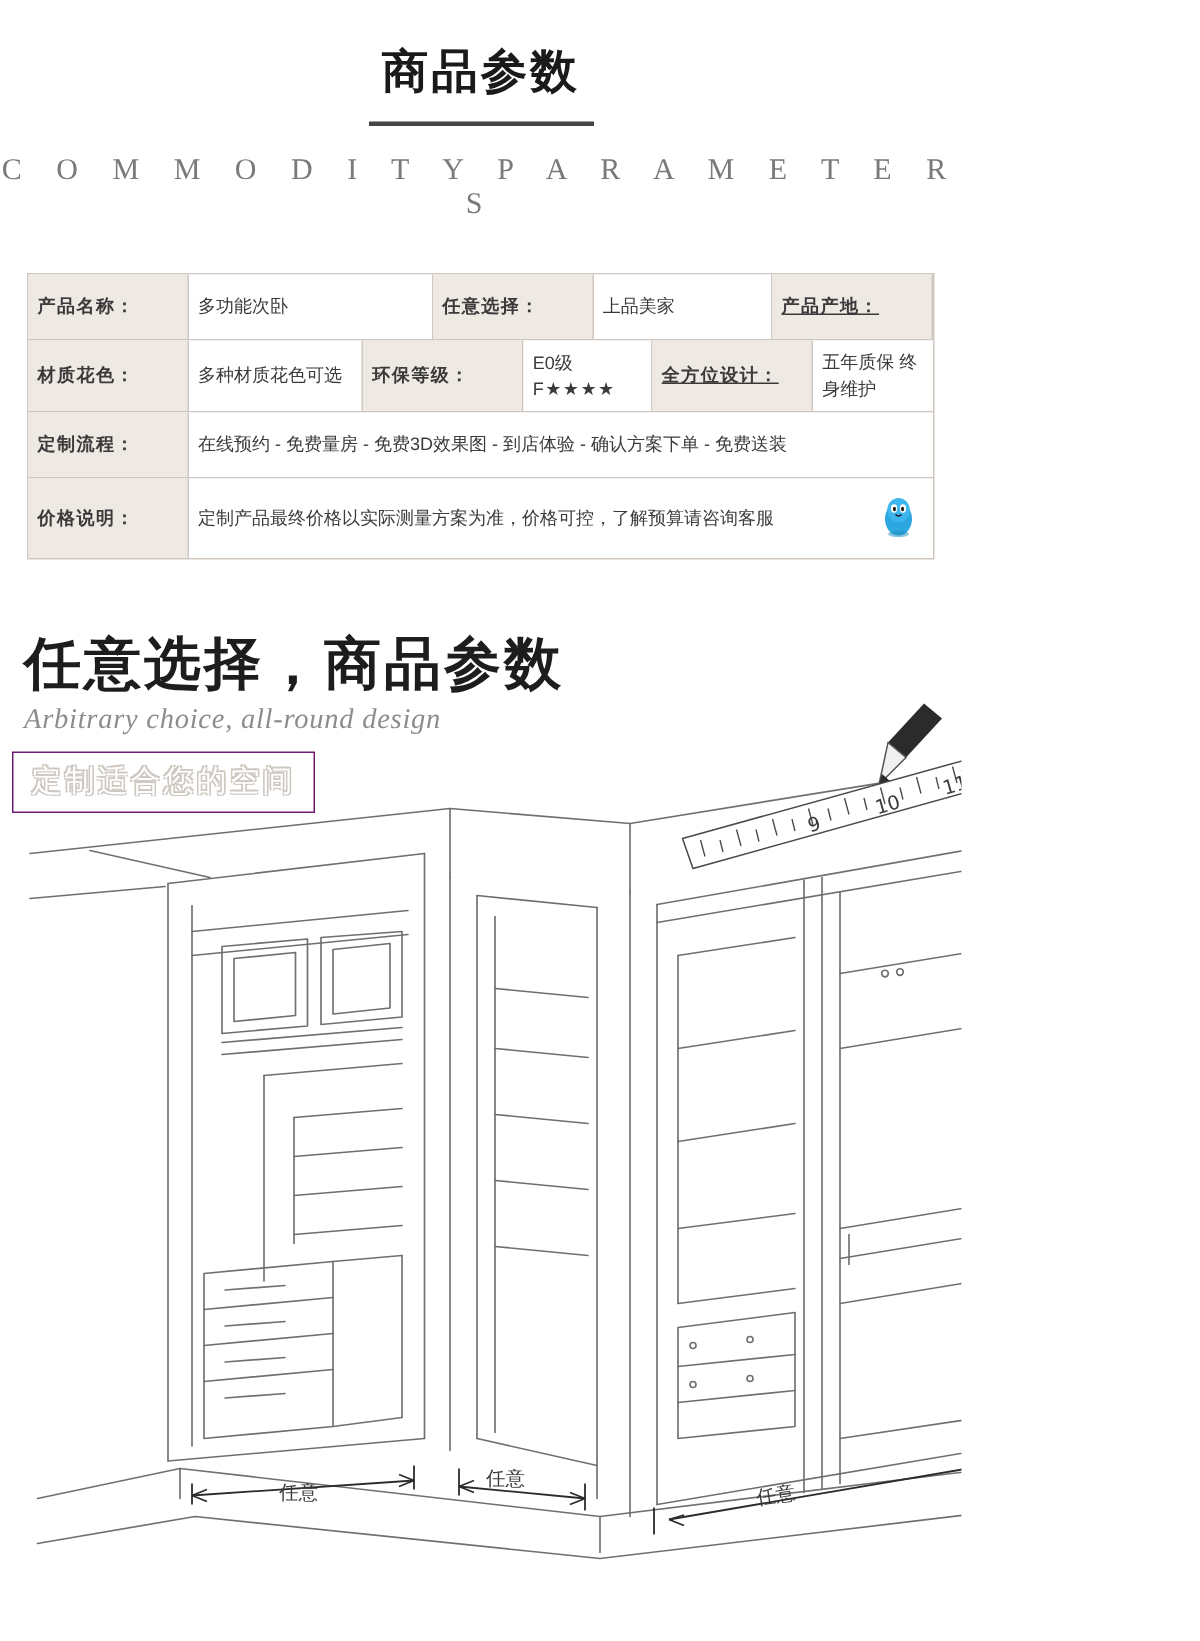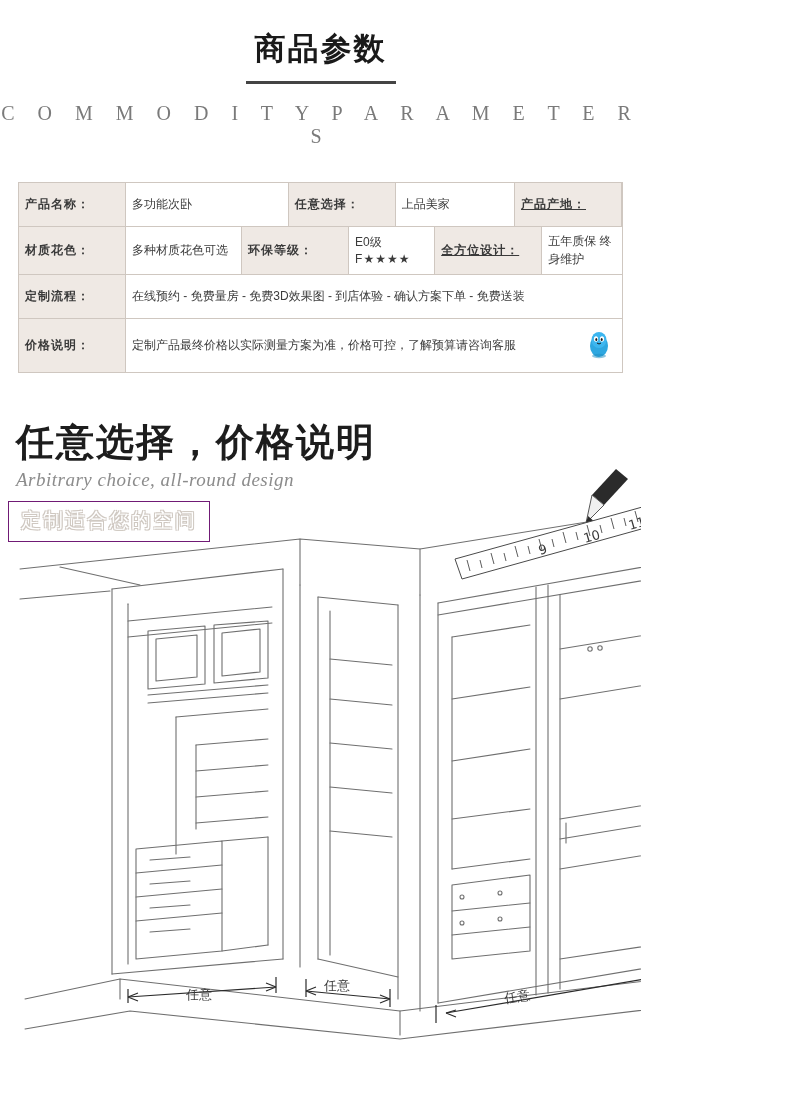--- a/index.html
+++ b/index.html
@@ -400,19 +400,19 @@
 
       <text class="dim-label-v" x="732" y="330">高</text>
       <text class="dim-label-v" x="732" y="348">度</text>
       <text class="dim-label-v" x="732" y="366">任</text>
       <text class="dim-label-v" x="732" y="384">意</text>
       <text class="dim-label" x="186" y="600">任意</text>
       <text class="dim-label" x="324" y="591">任意</text>
       <text class="dim-label" x="505" y="604" transform="rotate(-9 505 604)">任意</text>
     </svg>
 
-    <div class="slogan-cn">任意选择，价格说明</div>
+    <div class="slogan-cn">任意选择，商品参数</div>
     <div class="slogan-en">Arbitrary choice, all-round design</div>
     <div class="slogan-box">定制适合您的空间</div>
 
   </div>
 
 </div>
 
 </body></html>

